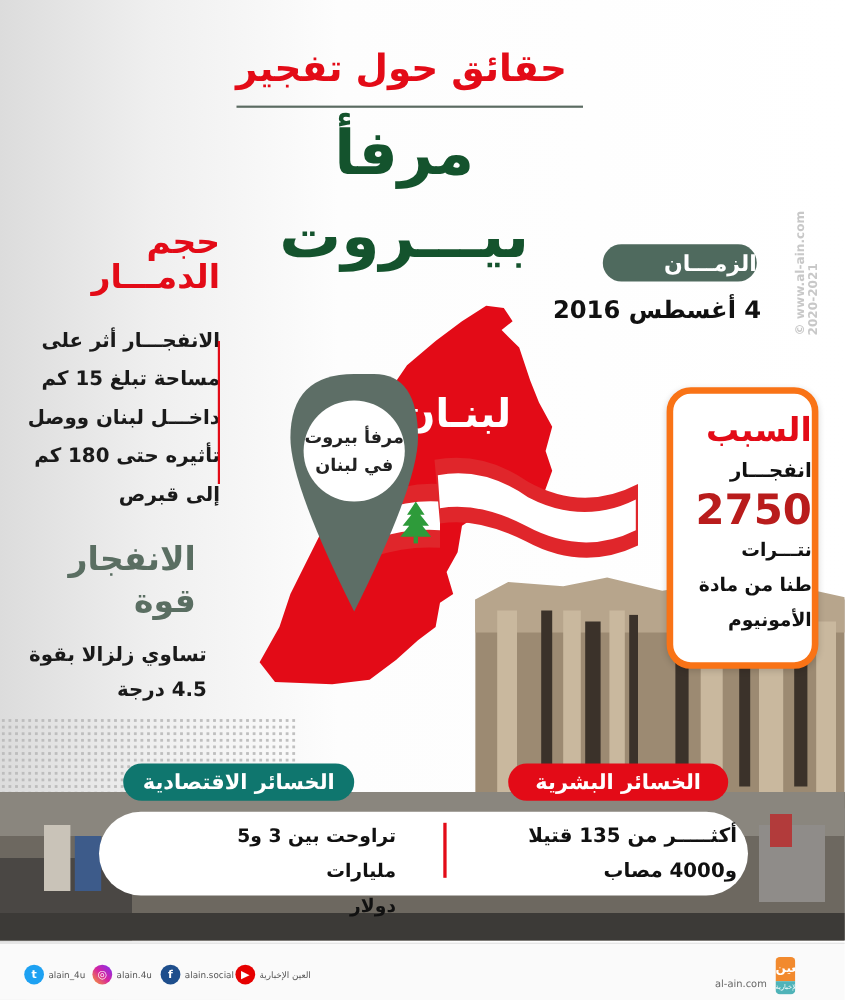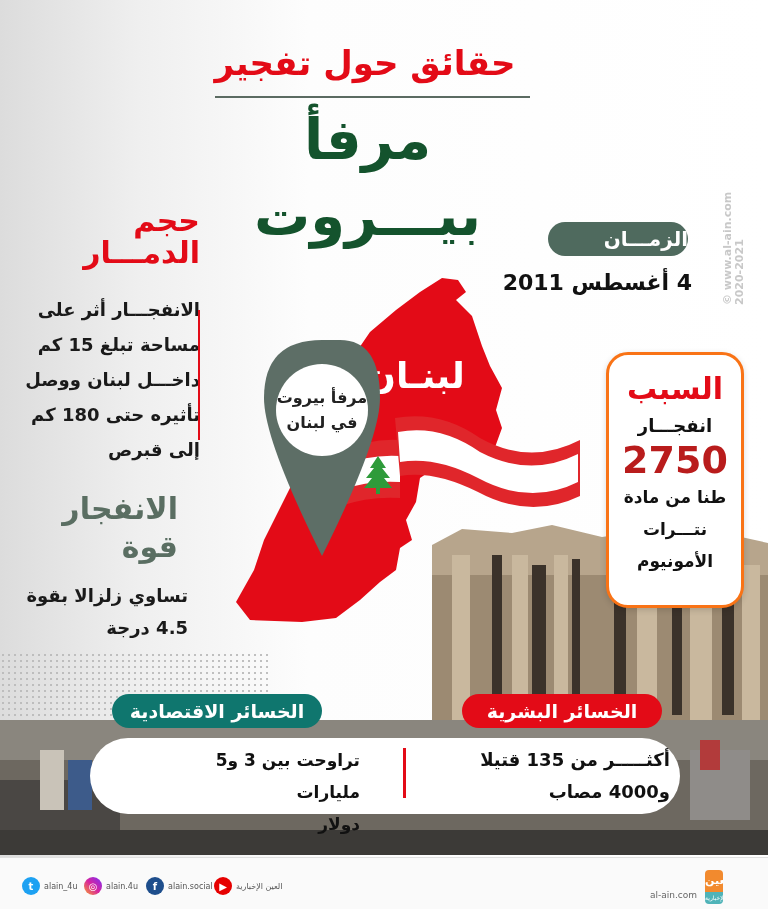--- a/index.html
+++ b/index.html
@@ -31,21 +31,21 @@
   .force-text { left: 10px; top: 580px; width: 178px; text-align: right; color: #1a1a1a; font-weight: bold; font-size: 18px; line-height: 32px; }
 
   
   .time-pill { left: 548px; top: 222px; width: 140px; height: 34px; border-radius: 17px; background: #4f6a5e; color: #fff; font-weight: bold; font-size: 20px; line-height: 34px; text-align: right; }
   .date-text { left: 480px; top: 263px; width: 212px; text-align: right; color: #111; font-weight: bold; font-size: 22px; line-height: 40px; }
 
   
   .map { left: 220px; top: 270px; width: 380px; height: 360px; }
 
   
-  .cause-card { left: 606px; top: 352px; width: 138px; height: 256px; background: #fff; border: 3px solid #f97316; border-radius: 22px; box-shadow: 0 2px 6px rgba(0,0,0,0.15); text-align: center; direction: rtl; }
+  .cause-card { left: 606px; top: 352px; width: 138px; height: 256px; background: #fff; border: 6px solid #f97316; border-radius: 22px; box-shadow: 0 2px 6px rgba(0,0,0,0.15); direction: rtl; }
   .cause-title { margin-top: 14px; color: #e30b17; font-weight: bold; font-size: 30px; line-height: 40px; }
   .cause-l1 { color: #111; font-weight: bold; font-size: 18px; line-height: 26px; margin-top: 4px; }
   .cause-num { color: #b91c1c; font-weight: bold; font-size: 38px; line-height: 42px; }
   .cause-l2 { color: #111; font-weight: bold; font-size: 17px; line-height: 32px; }
 
   
   .silo { left: 432px; top: 515px; width: 336px; height: 220px; }
 
   
   .dots { left: 0; top: 652px; width: 270px; height: 90px;
@@ -104,21 +104,21 @@
 <div class="abs force-head">
   <div>الانفجار</div>
   <div>قوة</div>
 </div>
 <div class="abs force-text">
   <div>تساوي زلزالا بقوة</div>
   <div>4.5 درجة</div>
 </div>
 
 <div class="abs time-pill">الزمـــان</div>
-<div class="abs date-text">4 أغسطس 2011</div>
+<div class="abs date-text">4 أغسطس 2016</div>
 
 <svg class="abs map" viewBox="0 0 380 360">
   <path d="M222 8 L238 10 L246 22 L236 30 L252 46 L262 76 L270 96 L282 118 L276 140 L282 158 L274 180 L268 196 L240 194 L212 200 L200 208 L196 232 L186 250 L192 270 L180 278 L176 300 L160 312 L140 330 L116 348 L82 352 L30 350 L16 332 L34 300 L44 270 L56 246 L70 218 L82 180 L100 140 L124 100 L150 62 L176 40 L200 22 Z" fill="#e30b17"></path>
   <text x="195" y="118" fill="#ffffff" font-size="36" font-weight="bold" text-anchor="middle" font-family="DejaVu Sans, sans-serif" id="country-label-text">لبنـان</text>
 
   <g>
     <path d="M120 182 Q150 168 180 170 L180 228 Q150 226 120 236 Z" fill="#e0262b"></path>
     <path d="M120 196 Q150 184 180 186 L180 212 Q150 210 120 220 Z" fill="#ffffff"></path>
     <path d="M175 148 Q220 140 260 168 Q310 196 360 170 L360 226 Q310 250 258 222 Q214 200 180 206 Z" fill="#e0262b"></path>
     <path d="M178 162 Q220 154 260 182 Q310 208 358 184 L358 212 Q310 236 258 208 Q216 186 180 192 Z" fill="#ffffff"></path>
@@ -152,22 +152,22 @@
       <rect x="205" y="50" width="20" height="160"></rect>
     <rect x="258" y="50" width="22" height="160"></rect>
       <rect x="310" y="50" width="18" height="160"></rect>
   </g>
 </svg>
 
 <div class="abs cause-card">
   <div class="cause-title">السبب</div>
   <div class="cause-l1">انفجـــار</div>
   <div class="cause-num">2750</div>
+  <div class="cause-l2">نتـــرات</div>
   <div class="cause-l2">طنا من مادة</div>
-  <div class="cause-l2">نتـــرات</div>
   <div class="cause-l2">الأمونيوم</div>
 </div>
 
 <div class="abs dots"></div>
 <svg class="abs photo-strip" viewBox="0 0 768 135" preserveAspectRatio="none">
   <rect width="768" height="135" fill="#6d6860"></rect>
   <rect x="0" y="0" width="768" height="40" fill="#8a867e"></rect>
   <rect x="0" y="60" width="120" height="75" fill="#4a4744"></rect>
   <rect x="40" y="30" width="24" height="60" fill="#c9c3b8"></rect>
   <rect x="68" y="40" width="24" height="50" fill="#3d5b8a"></rect>

